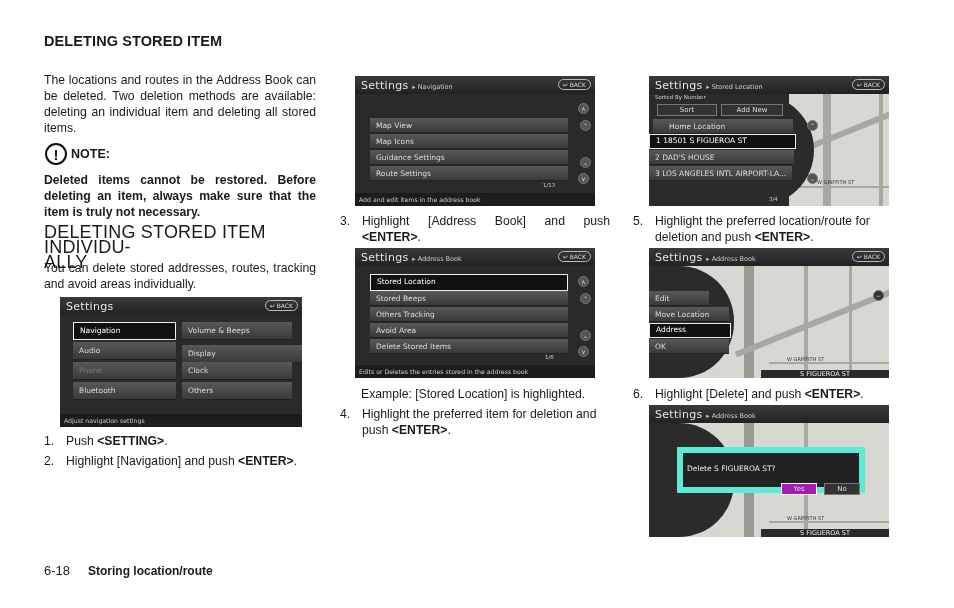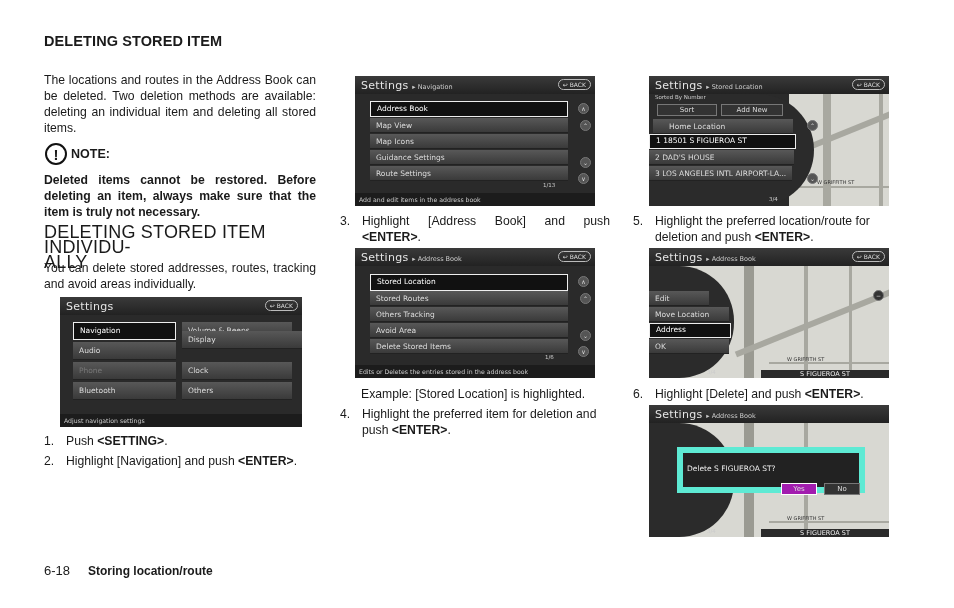--- a/index.html
+++ b/index.html
@@ -61,40 +61,39 @@
 
 <div class="screen" style="left:60px;top:297px;width:242px;height:130px">
   <div class="titlebar"></div>
   <div class="scr-title">Settings</div>
   <div class="back-btn">↩ <span>BACK</span></div>
   <div class="item sel" style="left:13px;top:25px;width:103px;height:18px;line-height:16px">Navigation</div>
   <div class="item" style="left:13px;top:45px;width:103px;height:18px;line-height:18px">Audio</div>
   <div class="item dim" style="left:13px;top:65px;width:103px;height:18px;line-height:18px">Phone</div>
   <div class="item" style="left:13px;top:85px;width:103px;height:18px;line-height:18px">Bluetooth</div>
   <div class="item" style="left:122px;top:25px;width:110px;height:18px;line-height:18px">Volume &amp; Beeps</div>
-  <div class="item" style="left:122px;top:34px;width:126px;height:18px;line-height:18px">Display</div>
+  <div class="item" style="left:122px;top:48px;width:126px;height:18px;line-height:18px">Display</div>
   <div class="item" style="left:122px;top:65px;width:110px;height:18px;line-height:18px">Clock</div>
   <div class="item" style="left:122px;top:85px;width:110px;height:18px;line-height:18px">Others</div>
   <div class="status">Adjust navigation settings</div>
 </div>
 
 <div class="abs step" style="left:44px;top:433px">
   <span class="n">1.</span>
   <span><span>Push </span><b>&lt;SETTING&gt;</b><span>.</span></span>
 </div>
 <div class="abs step" style="left:44px;top:453px">
   <span class="n">2.</span>
   <span><span>Highlight [Navigation] and push </span><b>&lt;ENTER&gt;</b><span>.</span></span>
 </div>
 
 <div class="screen" style="left:355px;top:76px;width:240px;height:130px">
   <div class="titlebar"></div>
   <div class="scr-title"><span>Settings</span> <small>▸ Navigation</small></div>
   <div class="back-btn">↩ <span>BACK</span></div>
-  <div class="item sel" style="left:15px;top:25px;width:198px;height:16px;line-height:13px">Address Book</div>
   <div class="item" style="left:15px;top:42px;width:198px;height:15px;line-height:15px">Map View</div>
   <div class="item" style="left:15px;top:58px;width:198px;height:15px;line-height:15px">Map Icons</div>
   <div class="item" style="left:15px;top:74px;width:198px;height:15px;line-height:15px">Guidance Settings</div>
   <div class="item" style="left:15px;top:90px;width:198px;height:15px;line-height:15px">Route Settings</div>
   <div class="scroll-btn" style="left:223px;top:27px">∧</div>
   <div class="scroll-btn" style="left:225px;top:44px">⌃</div>
   <div class="scroll-btn" style="left:225px;top:81px">⌄</div>
   <div class="scroll-btn" style="left:223px;top:97px">∨</div>
   <div class="pager" style="left:188px;top:106px">1/13</div>
   <div class="status">Add and edit items in the address book</div>
@@ -103,21 +102,21 @@
 <div class="abs step" style="left:340px;top:213px;width:270px">
   <span class="n">3.</span>
   <span style="text-align:justify"><span>Highlight [Address Book] and push </span><b>&lt;ENTER&gt;</b><span>.</span></span>
 </div>
 
 <div class="screen" style="left:355px;top:248px;width:240px;height:130px">
   <div class="titlebar"></div>
   <div class="scr-title"><span>Settings</span> <small>▸ Address Book</small></div>
   <div class="back-btn">↩ <span>BACK</span></div>
   <div class="item sel" style="left:15px;top:26px;width:198px;height:17px;line-height:13px">Stored Location</div>
-  <div class="item" style="left:15px;top:43px;width:198px;height:15px;line-height:15px">Stored Routes</div>
+  <div class="item" style="left:15px;top:43px;width:198px;height:15px;line-height:15px">Stored Beeps</div>
   <div class="item" style="left:15px;top:59px;width:198px;height:15px;line-height:15px">Others Tracking</div>
   <div class="item" style="left:15px;top:91px;width:198px;height:15px;line-height:15px">Delete Stored Items</div>
   <div class="item" style="left:15px;top:75px;width:198px;height:15px;line-height:15px">Avoid Area</div>
   <div class="scroll-btn" style="left:223px;top:28px">∧</div>
   <div class="scroll-btn" style="left:225px;top:45px">⌃</div>
   <div class="scroll-btn" style="left:225px;top:82px">⌄</div>
   <div class="scroll-btn" style="left:223px;top:98px">∨</div>
   <div class="pager" style="left:190px;top:106px">1/6</div>
   <div class="status">Edits or Deletes the entries stored in the address book</div>
 </div>

